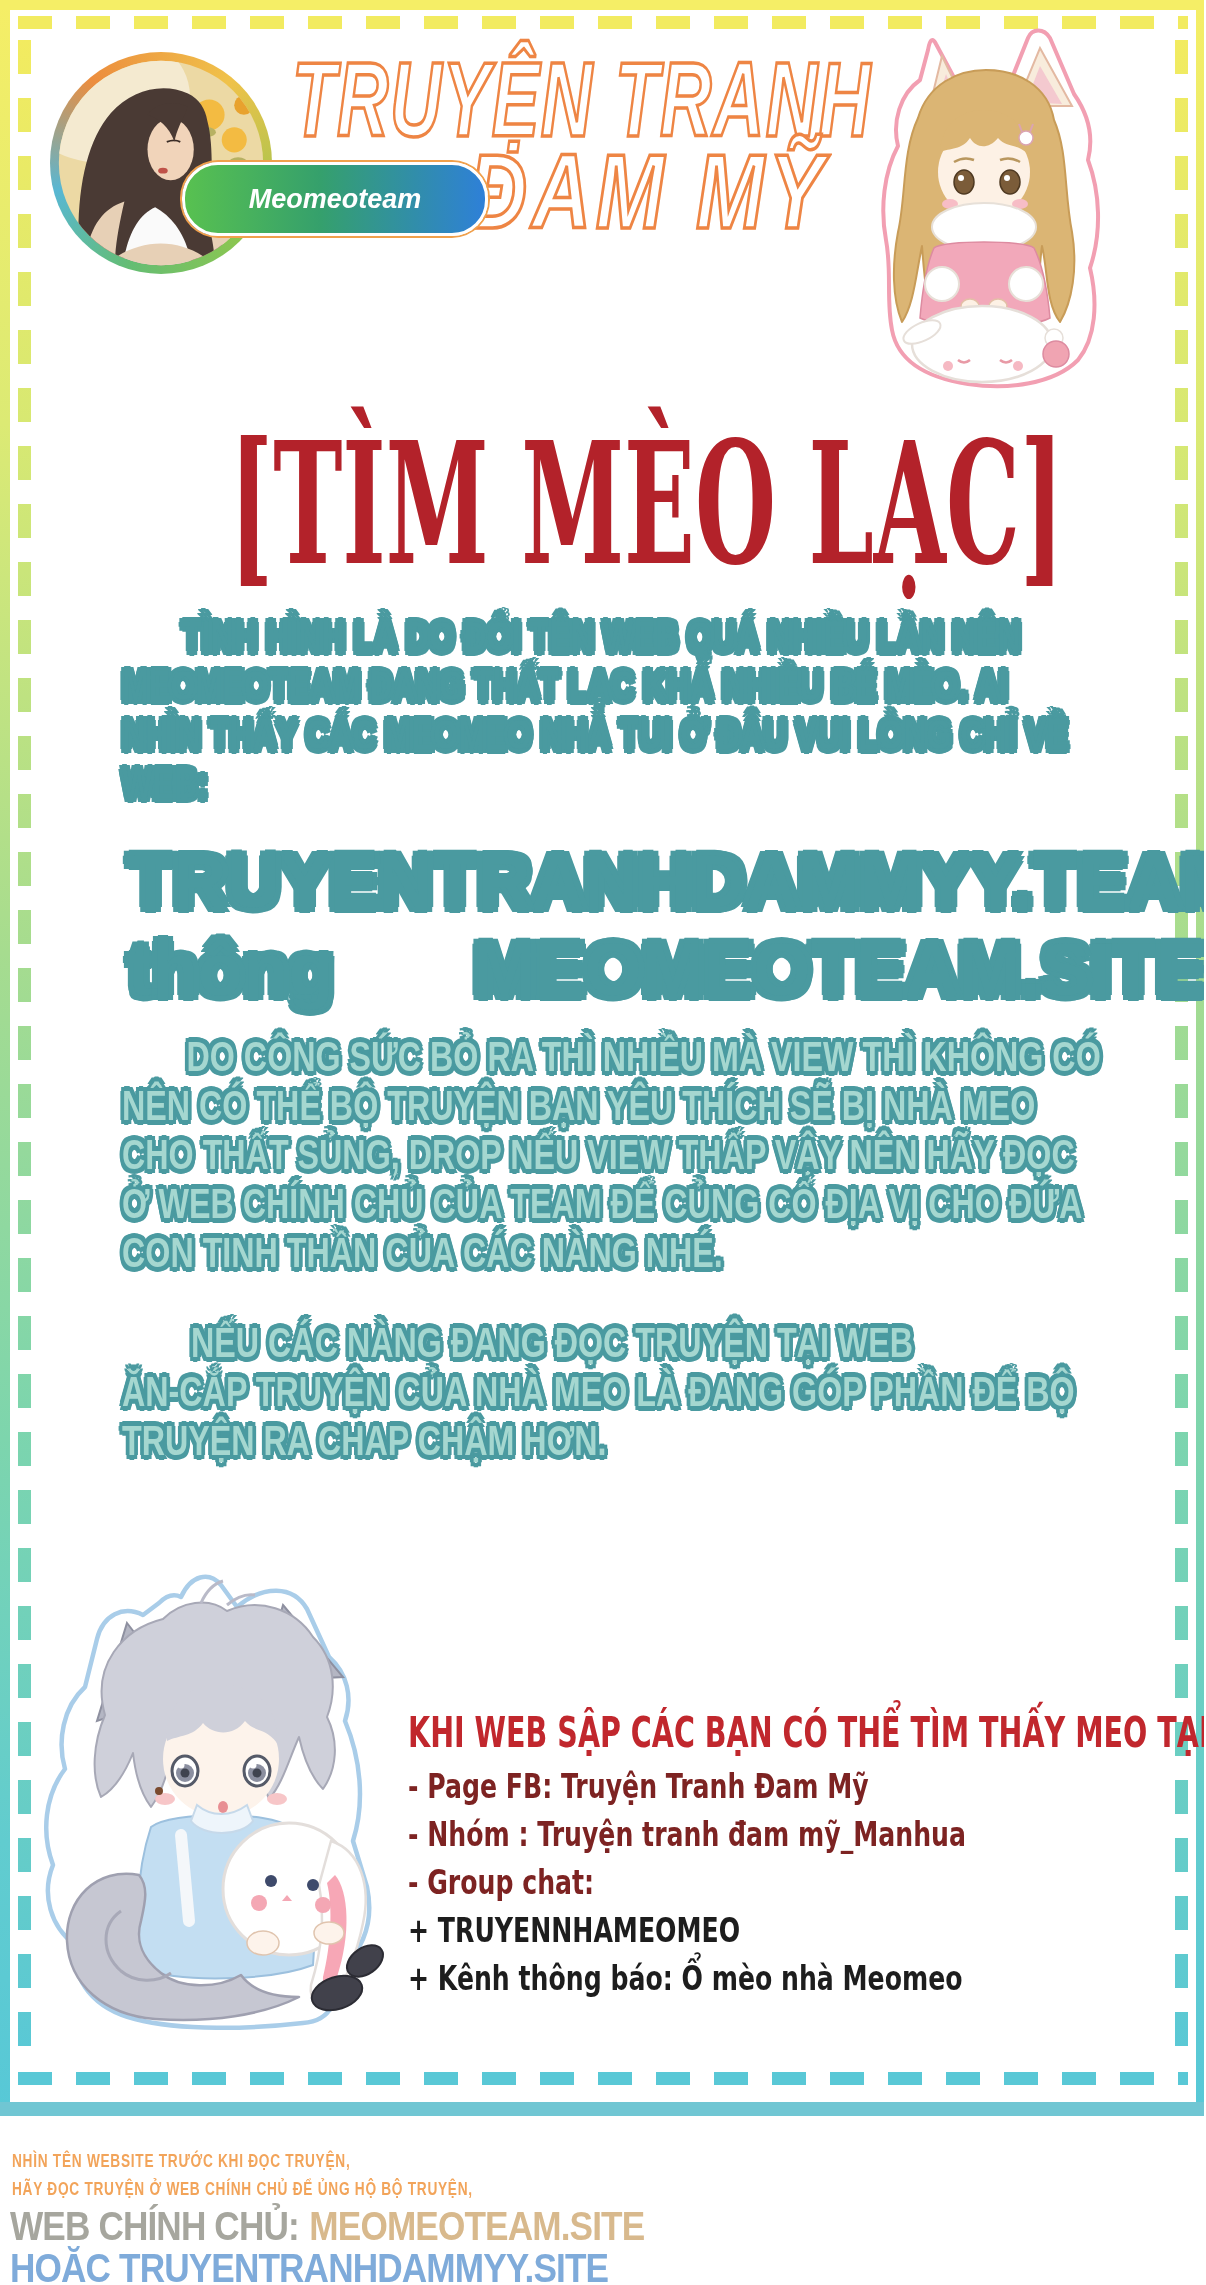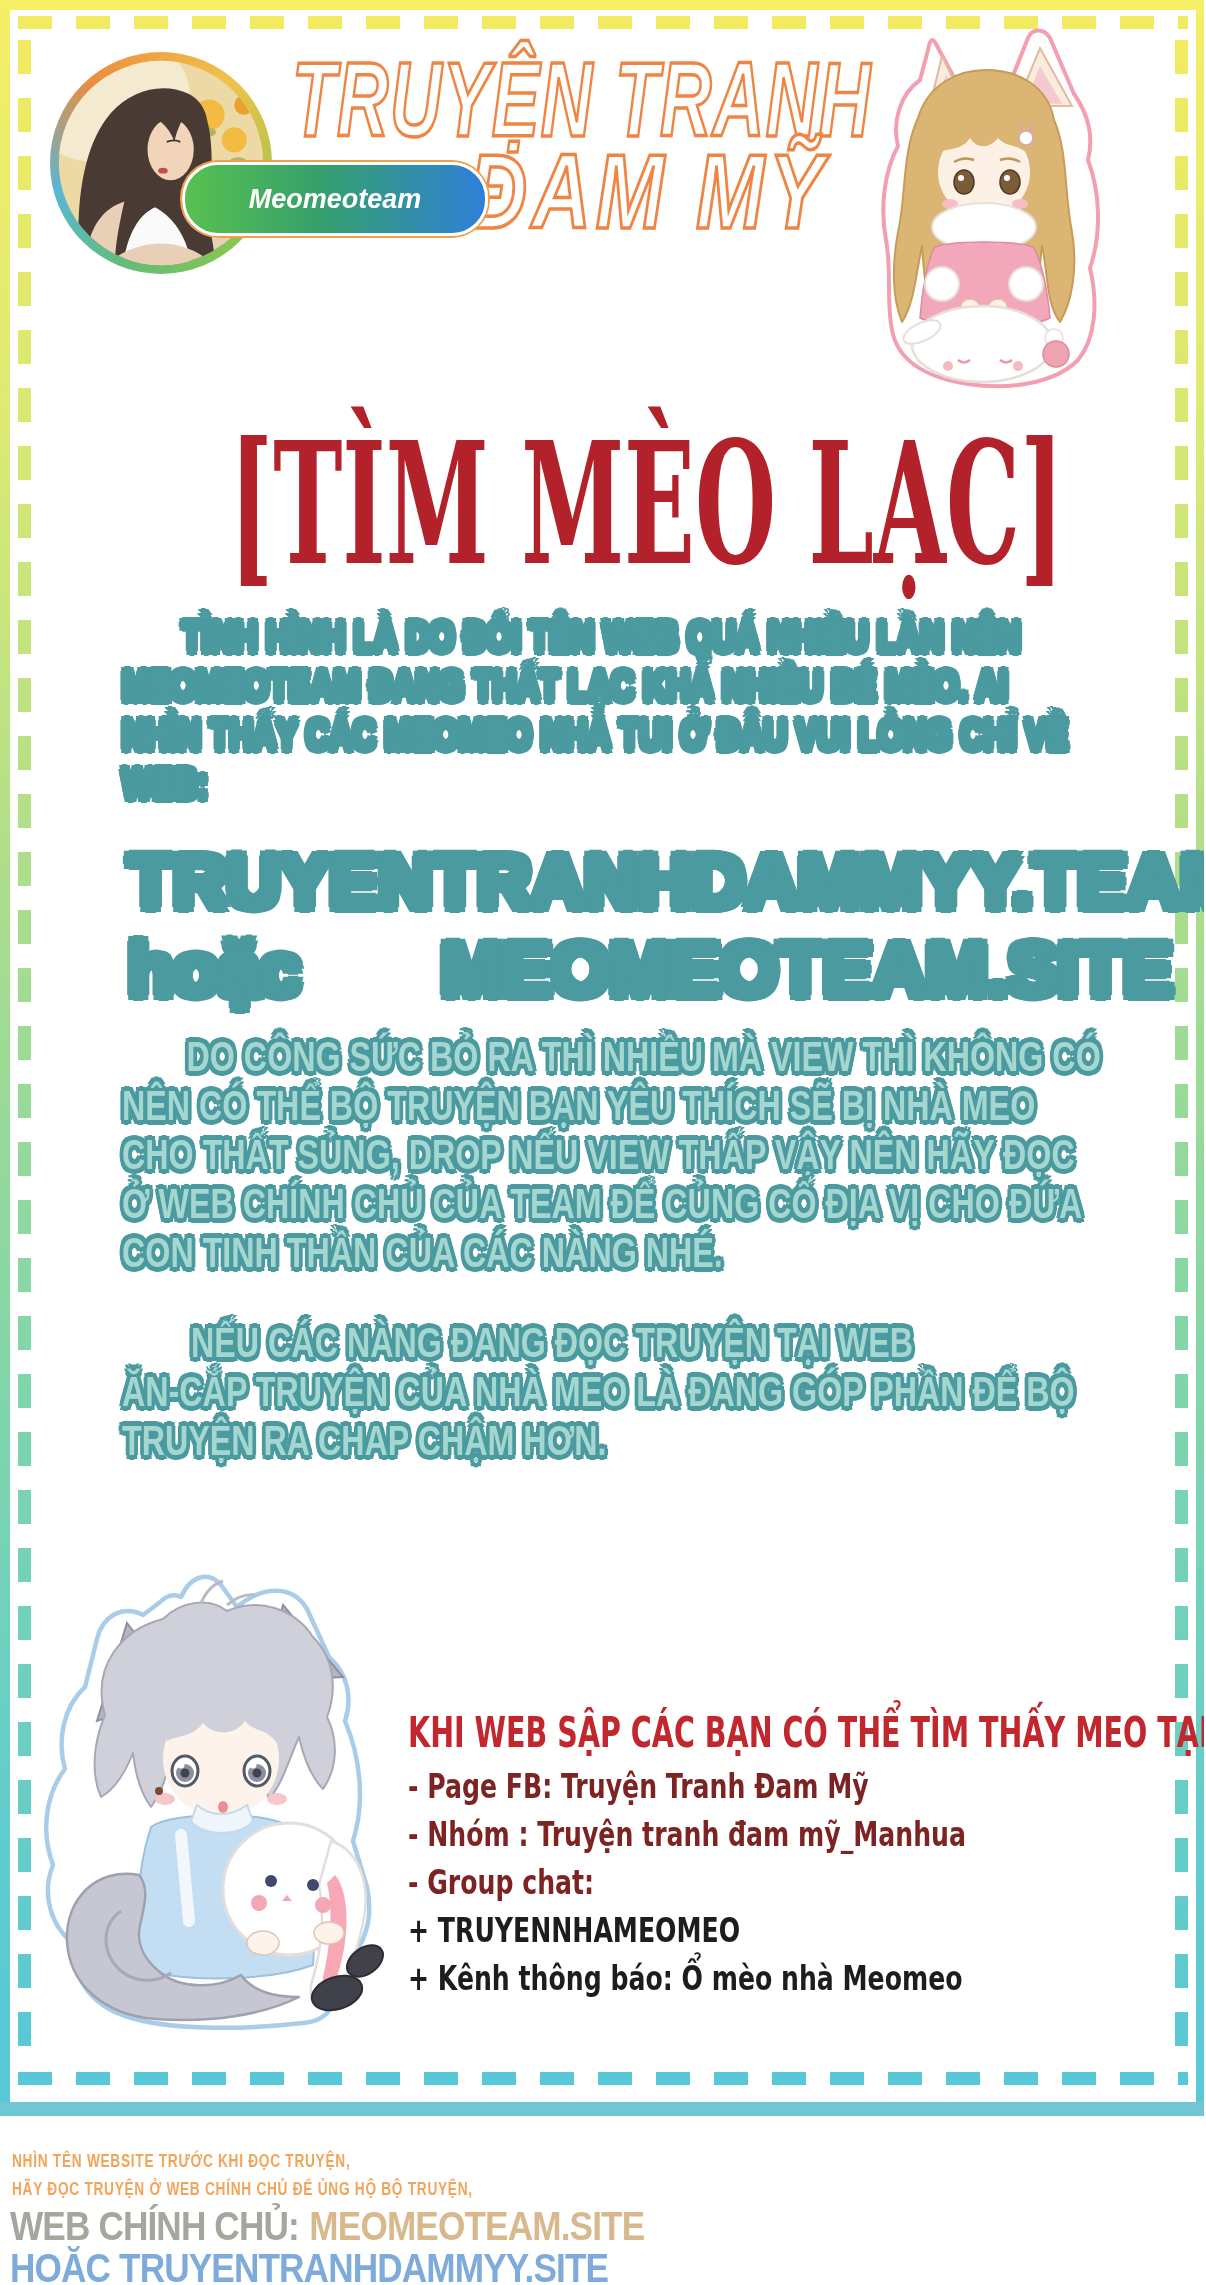--- a/index.html
+++ b/index.html
@@ -131,21 +131,21 @@
 
   <div class="big-title">[TÌM MÈO LẠC]</div>
 
   <div class="outl t-solid para1">TÌNH HÌNH LÀ DO ĐỔI TÊN WEB QUÁ NHIỀU LẦN NÊN
 MEOMEOTEAM ĐANG THẤT LẠC KHÁ NHIỀU BÉ MÈO. AI
 NHÌN THẤY CÁC MEOMEO NHÀ TUI Ở ĐÂU VUI LÒNG CHỈ VỀ
 WEB:</div>
 
   <div class="outl t-solid sites">
     <span>TRUYENTRANHDAMMYY.TEAM</span><br>
-    <span style="text-transform:none">hoặc</span><span class="gap"></span><span>MEOMEOTEAM.SITE</span>
+    <span style="text-transform:none">thông</span><span class="gap"></span><span>MEOMEOTEAM.SITE</span>
   </div>
 
   <div class="outl t-mint para2">DO CÔNG SỨC BỎ RA THÌ NHIỀU MÀ VIEW THÌ KHÔNG CÓ
 NÊN CÓ THỂ BỘ TRUYỆN BẠN YÊU THÍCH SẼ BỊ NHÀ MEO
 CHO THẤT SỦNG, DROP NẾU VIEW THẤP VẬY NÊN HÃY ĐỌC
 Ở WEB CHÍNH CHỦ CỦA TEAM ĐỂ CỦNG CỐ ĐỊA VỊ CHO ĐỨA
 CON TINH THẦN CỦA CÁC NÀNG NHÉ.</div>
   <div class="outl t-mint para3">NẾU CÁC NÀNG ĐANG ĐỌC TRUYỆN TẠI WEB
 ĂN-CẮP TRUYỆN CỦA NHÀ MEO LÀ ĐANG GÓP PHẦN ĐỂ BỘ
 TRUYỆN RA CHAP CHẬM HƠN.</div>

